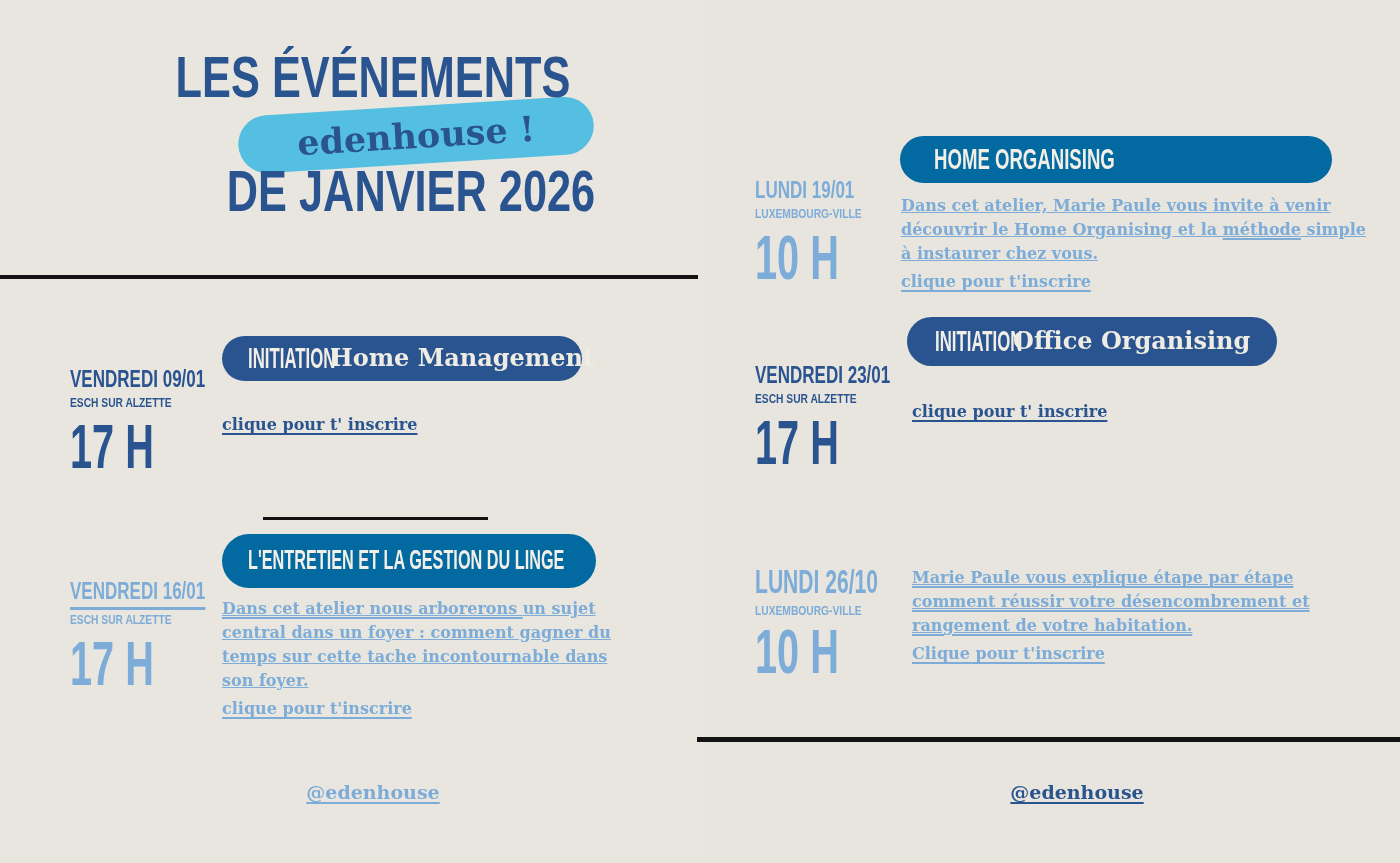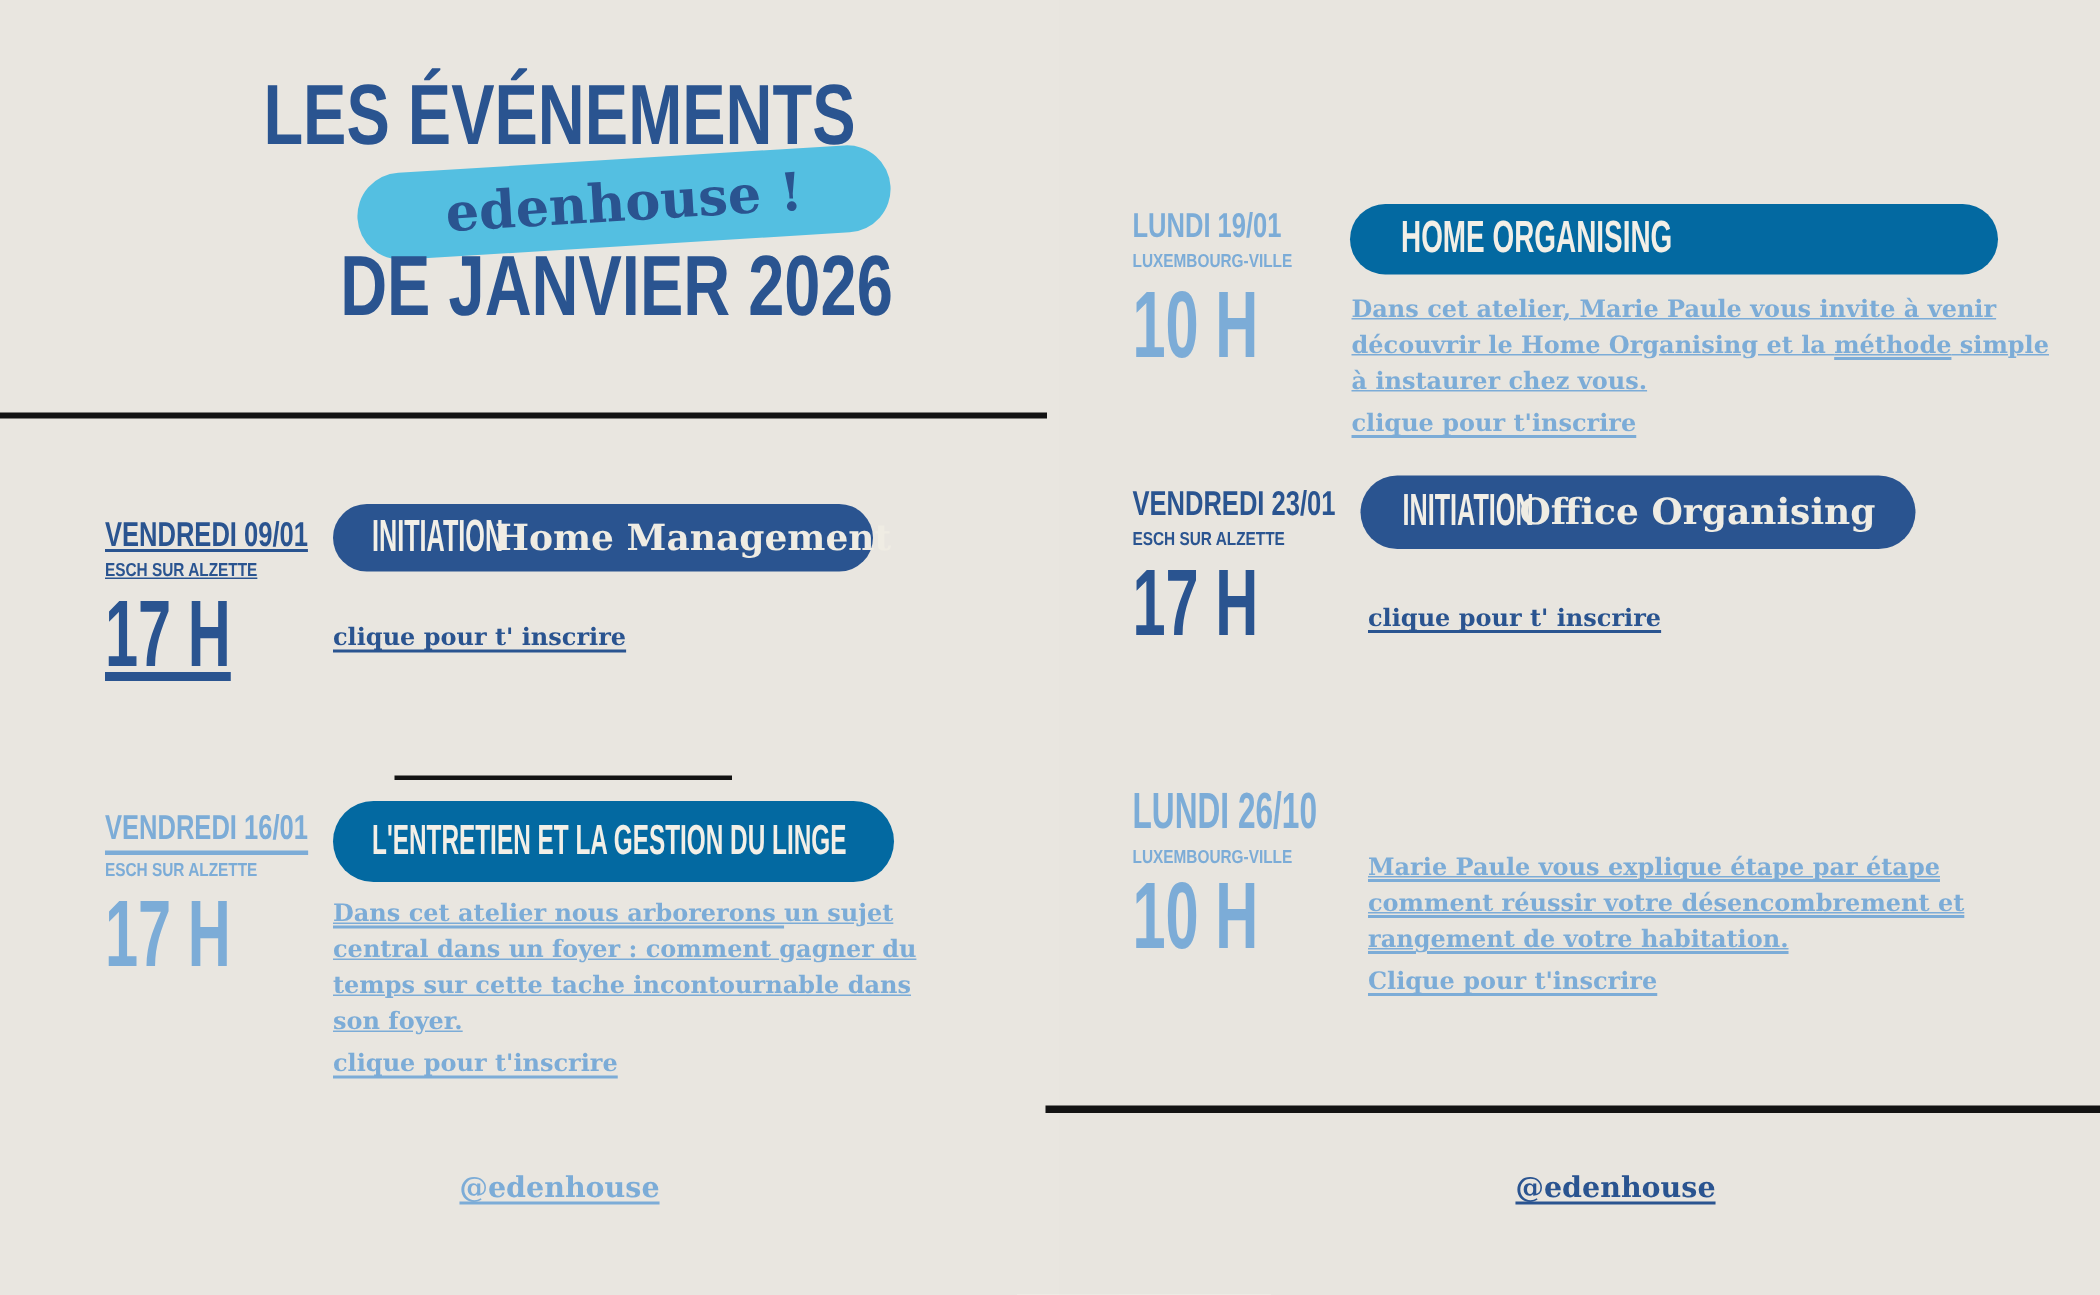--- a/index.html
+++ b/index.html
@@ -31,21 +31,21 @@
   }
 
   
   .hr { position:absolute; background:#131313; }
 
   
   .t-dark  { color:#2a5490; }
   .t-light { color:#7cacd7; }
 
   
-  .dateblock { position:absolute; }
+  .dateblock { position:absolute;margin-top:40px; }
   .cl { transform-origin:left center; width:max-content; font-weight:800; white-space:nowrap; }
   .date-line     { font-size:23px;  transform:scaleX(0.74); }
   .date-line-big { font-size:34px;  transform:scaleX(0.62); }
   .loc-line      { font-size:12.5px; transform:scaleX(0.82); margin-top:3px; }
   .time-line     { font-size:63px;  line-height:0.95; transform:scaleX(0.63); margin-top:7px; }
   .date-u { border-bottom:3px solid currentColor; padding-bottom:2px; display:inline-block; }
 
   
   .pill { position:absolute; border-radius:999px; }
   .pill-dark  { background:#2a5490; }
@@ -85,21 +85,21 @@
 <div class="panel" id="left-panel">
 
   <div class="title-line" id="title-line1">LES ÉVÉNEMENTS</div>
   <div id="title-pill">
     <span class="hand">edenhouse !</span>
   </div>
   <div class="title-line" id="title-line2">DE JANVIER 2026</div>
 
   <div class="hr" style="left:0; top:275px; width:698px; height:4px;"></div>
 
-  <div class="dateblock t-dark" style="left:70px; top:343px;text-decoration:underline;">
+  <div class="dateblock t-dark" style="left:70px; top:326px;">
     <div class="cl date-line">VENDREDI 09/01</div>
     <div class="cl loc-line">ESCH SUR ALZETTE</div>
     <div class="cl time-line">17 H</div>
   </div>
   <div class="pill pill-dark" style="left:222px; top:336px; width:360px; height:45px;">
     <span class="pill-cond">INITIATION</span>
     <span class="pill-slab" style="left:108px;">Home Management</span>
   </div>
   <div class="desc t-dark" style="left:222px; top:385px; width:402px;">
     <br>

